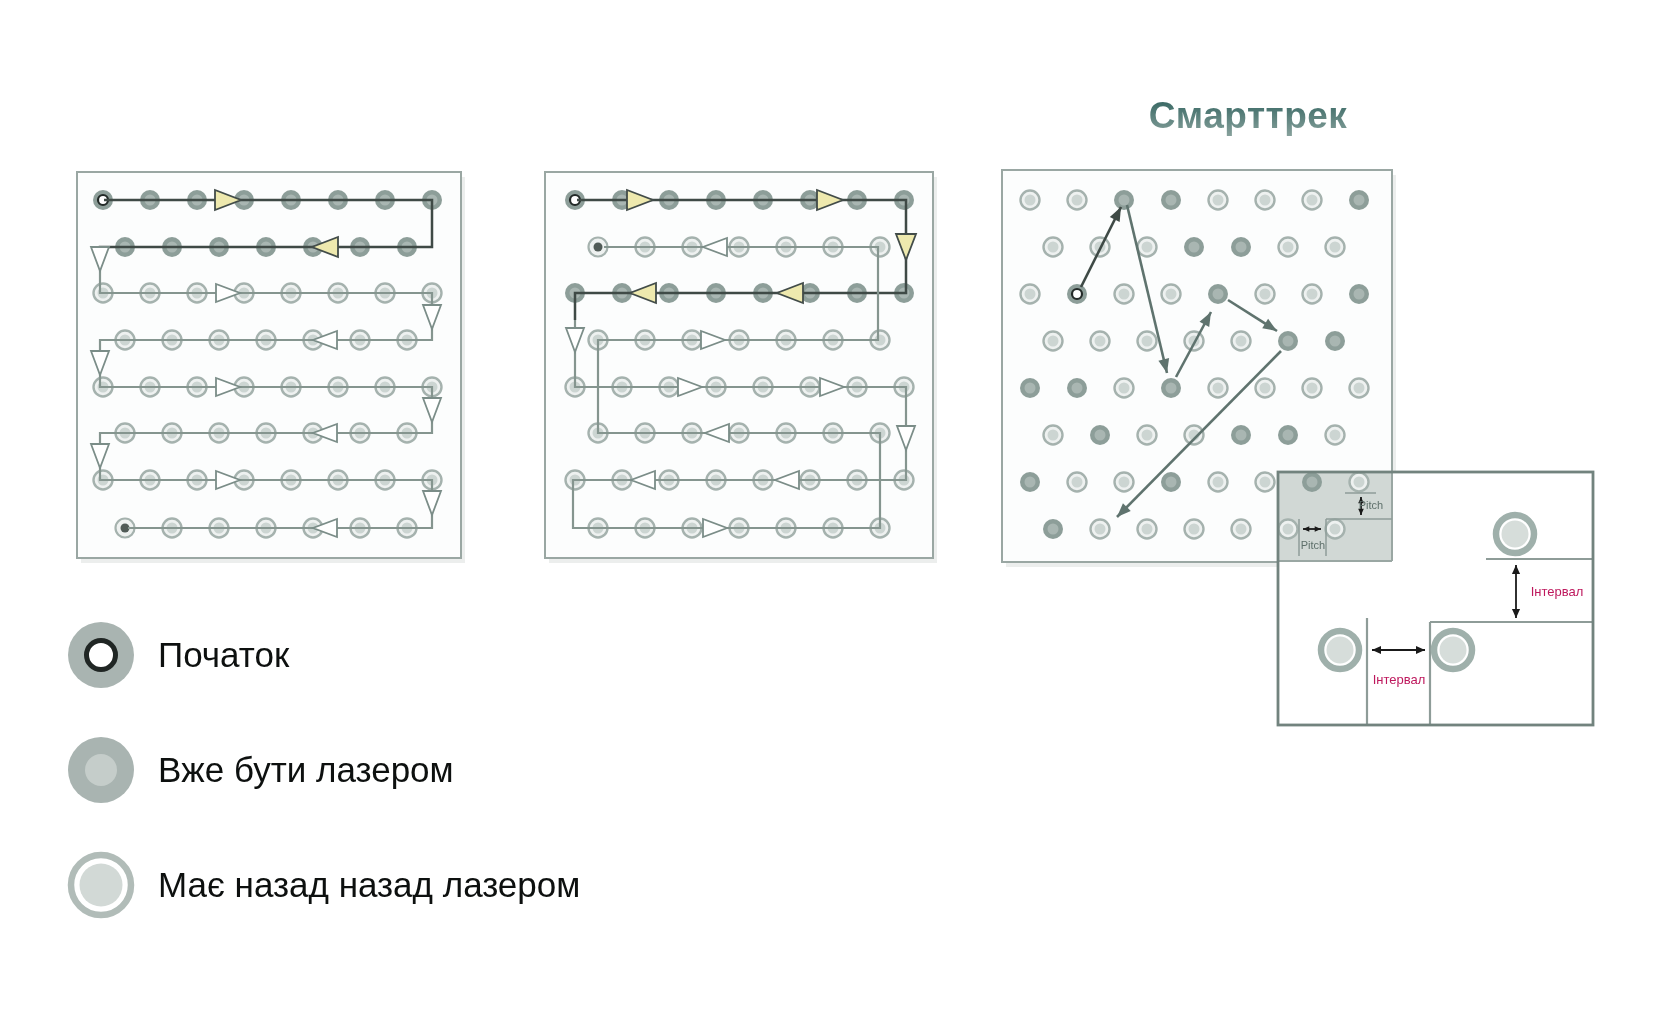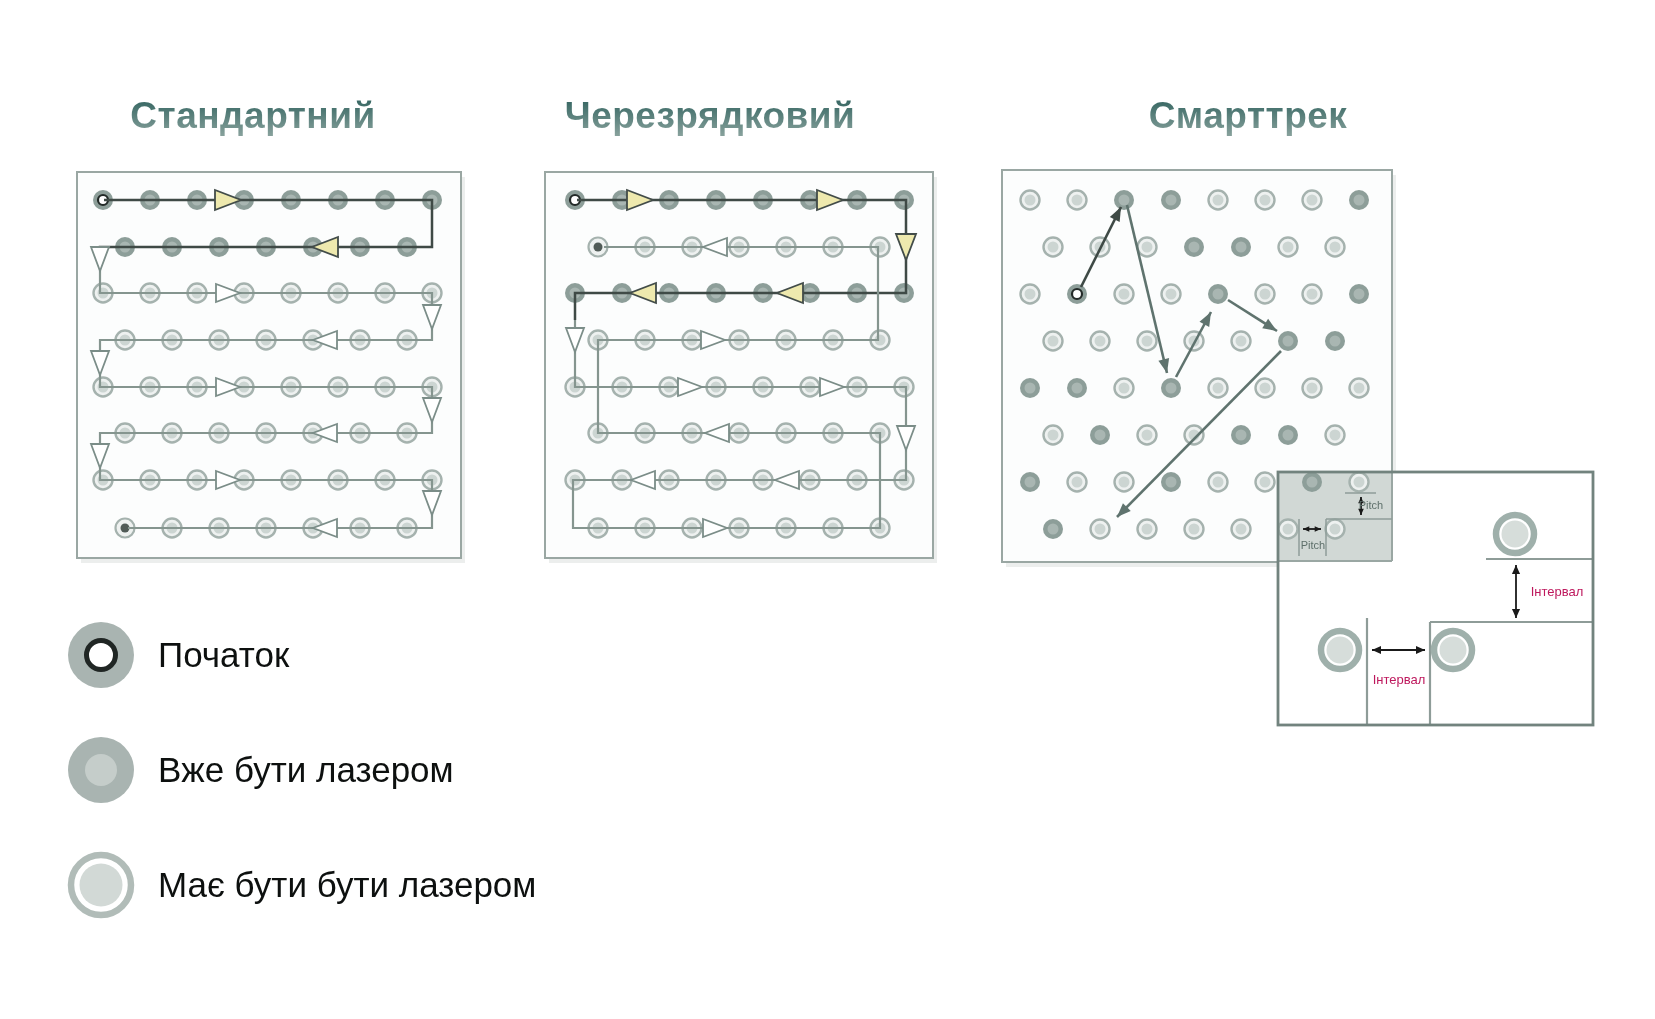--- a/index.html
+++ b/index.html
@@ -476,25 +476,23 @@
       <polygon points="1372,650 1381,645.95 1381,654.05" fill="#1a1a1a"></polygon>
       <rect x="1278" y="472" width="315" height="253" fill="none" stroke="#72837e" stroke-width="2.8"></rect>
       <circle cx="101" cy="655" r="33" fill="#a9b4b1" stroke="none" stroke-width="0"></circle>
       <circle cx="101" cy="655" r="14.5" fill="#ffffff" stroke="#202624" stroke-width="5"></circle>
       <circle cx="101" cy="770" r="33" fill="#a9b4b1" stroke="none" stroke-width="0"></circle>
       <circle cx="101" cy="770" r="16" fill="#c5cdca" stroke="none" stroke-width="0"></circle>
       <circle cx="101" cy="885" r="30" fill="none" stroke="#b1bcb8" stroke-width="6.5"></circle>
       <circle cx="101" cy="885" r="21.5" fill="#d2d9d6" stroke="none" stroke-width="0"></circle>
     </svg>
 
-  <div class="ttl t1">Стандартний</div>
-  <div class="ttl t2">Черезрядковий</div>
   <div class="ttl t3">Смарттрек</div>
 
   <div class="leg-label l1">Початок</div>
   <div class="leg-label l2">Вже бути лазером</div>
-  <div class="leg-label l3">Має бути бути лазером</div>
+  <div class="leg-label l3">Має назад назад лазером</div>
 
   <div class="ins-label pitch1">Pitch</div>
   <div class="ins-label pitch2">Pitch</div>
   <div class="ins-label interval1">Інтервал</div>
   <div class="ins-label interval2">Інтервал</div>
 </div>
 
 </body></html>

